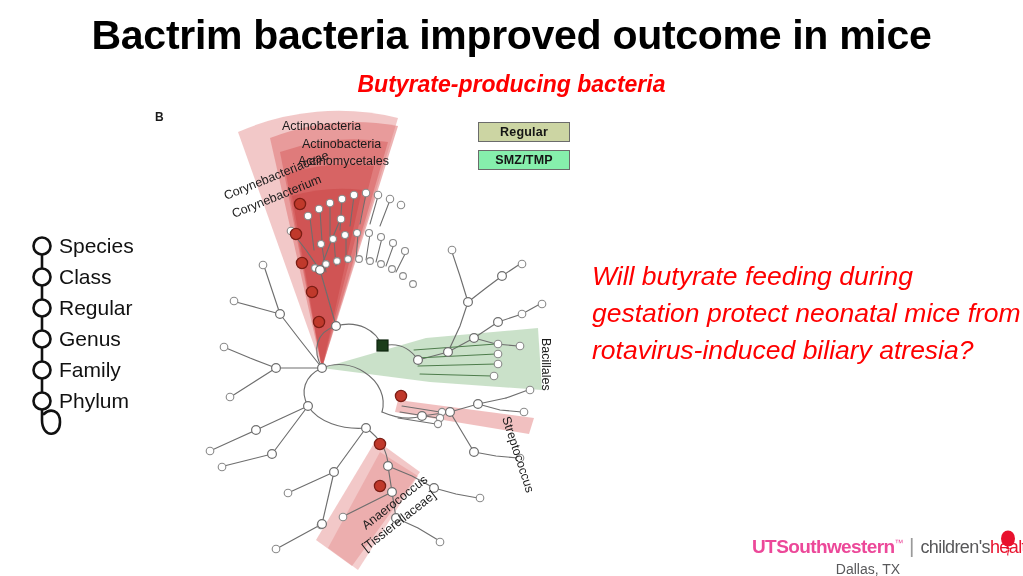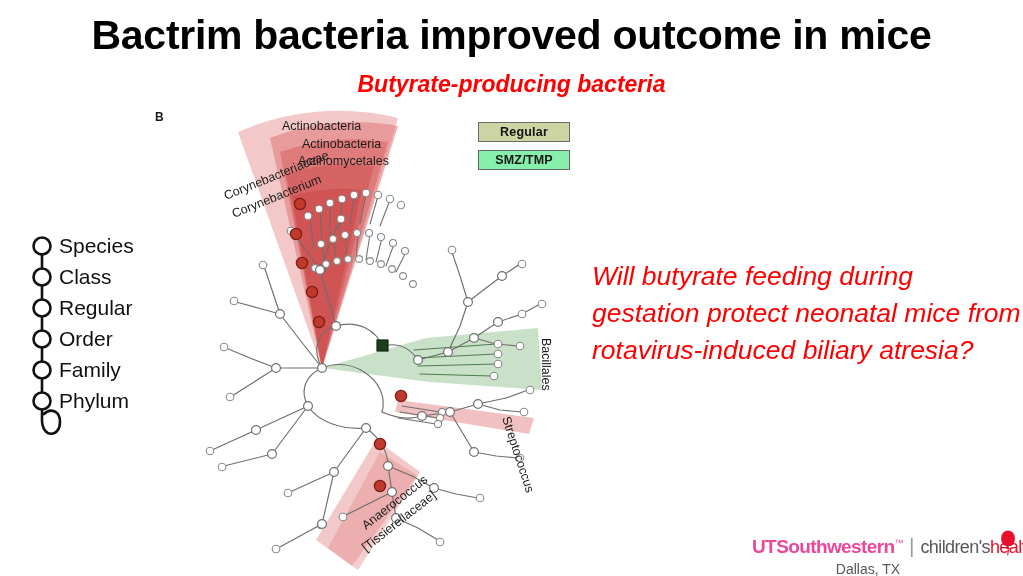--- a/index.html
+++ b/index.html
@@ -194,21 +194,21 @@
     <circle cx="16" cy="45" r="8.5" fill="#fff" stroke="#111" stroke-width="2.6"></circle>
     <circle cx="16" cy="76" r="8.5" fill="#fff" stroke="#111" stroke-width="2.6"></circle>
     <circle cx="16" cy="107" r="8.5" fill="#fff" stroke="#111" stroke-width="2.6"></circle>
     <circle cx="16" cy="138" r="8.5" fill="#fff" stroke="#111" stroke-width="2.6"></circle>
     <circle cx="16" cy="169" r="8.5" fill="#fff" stroke="#111" stroke-width="2.6"></circle>
   </svg>
 
   <div class="rank-label" style="top:-1px">Species</div>
   <div class="rank-label" style="top:30px">Class</div>
   <div class="rank-label" style="top:61px">Regular</div>
-  <div class="rank-label" style="top:92px">Order</div>
+  <div class="rank-label" style="top:92px">Genus</div>
   <div class="rank-label" style="top:123px">Family</div>
   <div class="rank-label" style="top:154px">Phylum</div>
 </div>
 
 <div id="group-legend">
   <div class="legend-box" id="legend-box-regular">Regular</div>
   <div class="legend-box" id="legend-box-smztmp">SMZ/TMP</div>
 </div>
 
 <div id="cladogram">

